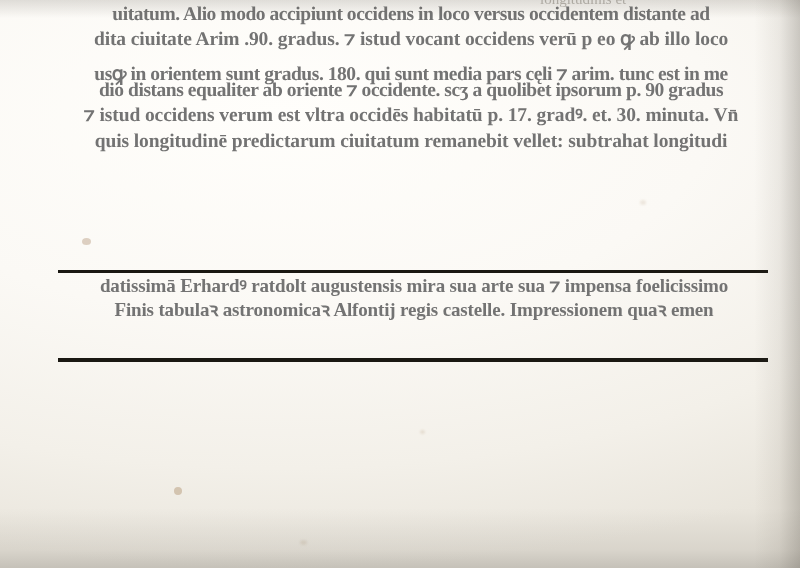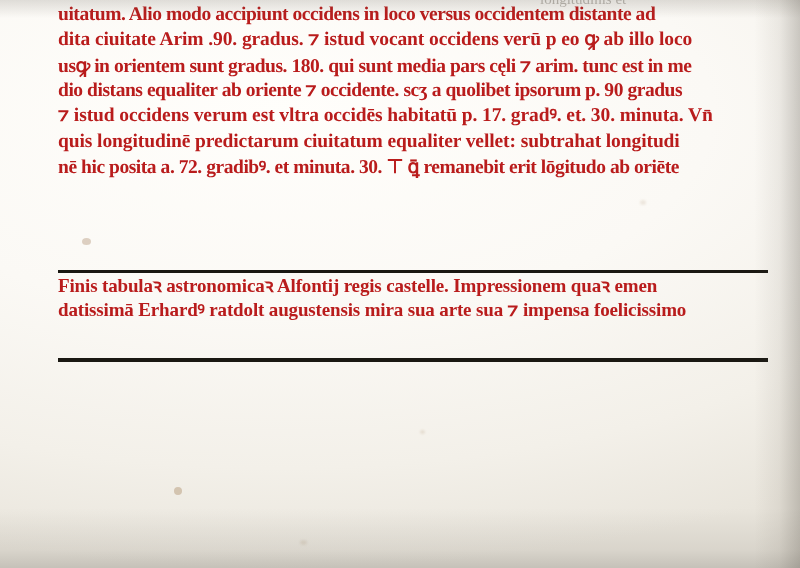--- a/index.html
+++ b/index.html
@@ -49,22 +49,23 @@
   
   .spot {
     position: absolute;
     border-radius: 50%;
     pointer-events: none;
   }
 
   
   .textblock {
     position: absolute;
-    color: #b91c1c;
+    color: #737373;
     font-family: "Liberation Serif", serif;
+    text-align: center;
   }
   .block-main {
     left: 58px;
     top: 2px;
     width: 706px;
   }
   .line {
     font-size: 19.5px;
     line-height: 25.4px;
     letter-spacing: -0.1px;
@@ -108,21 +109,21 @@
   .cline {
     font-size: 19px;
     line-height: 23.6px;
     white-space: nowrap;
     font-weight: 600;
     letter-spacing: -0.15px;
   }
   .cline .gap { display: inline-block; width: 52px; }
 
   
-  .w1 { position: relative; top: 1px; }
+  .w1 { position: relative; top: 9px; }
   .w2 { position: relative; top: -0.4px; }
 </style>
 </head>
 <body>
 
 <div class="page">
   <div class="paper"></div>
 
   <div class="spot" style="left:82px; top:238px; width:9px; height:7px; background:rgba(150,110,70,0.30); filter:blur(0.6px);"></div>
   <div class="spot" style="left:174px; top:487px; width:8px; height:8px; background:rgba(150,108,62,0.32); filter:blur(0.7px);"></div>
@@ -133,29 +134,28 @@
   <div class="crop-line">
     <span>longitudinis et</span>
   </div>
 
   <div class="textblock block-main">
     <div class="line tight">uitatum. Alio modo accipiunt occidens in loco versus occidentem distante ad</div>
     <div class="line">dita ciuitate Arim .90. gradus. ⁊ istud vocant occidens verū  p eo ꝙ ab illo loco</div>
     <div class="line tight w1">usꝙ in orientem sunt gradus. 180. qui sunt media pars cęli ⁊ arim. tunc est in me</div>
     <div class="line tight">dio distans equaliter ab oriente ⁊ occidente. scʒ a quolibet ipsorum p. 90 gradus</div>
     <div class="line w2">⁊ istud occidens verum est vltra occidēs habitatū p. 17. gradꝰ. et. 30. minuta. Vn̄</div>
-    <div class="line">quis longitudinē predictarum ciuitatum equaliter vellet: subtrahat longitudi</div>
-    <div class="line tight w1">nē hic posita a. 72. gradibꝰ. et minuta. 30. ⊤ ꝗ̄ remanebit erit lōgitudo ab oriēte</div>
+    <div class="line">quis longitudinē predictarum ciuitatum remanebit vellet: subtrahat longitudi</div>
   </div>
 
   <div class="rule rule-top"></div>
 
   <div class="textblock block-colophon">
+    <div class="cline tight">datissimā Erhardꝰ ratdolt augustensis mira sua arte sua ⁊ impensa foelicissimo</div>
     <div class="cline">Finis tabulaꝛ astronomicaꝛ Alfontij regis castelle. Impressionem quaꝛ emen</div>
-    <div class="cline tight">datissimā Erhardꝰ ratdolt augustensis mira sua arte sua ⁊ impensa foelicissimo</div>
   </div>
 
   <div class="rule rule-bottom"></div>
 
   <div class="edge-top"></div>
   <div class="edge-right"></div>
   <div class="edge-bottom"></div>
 </div>
 
 </body></html>

